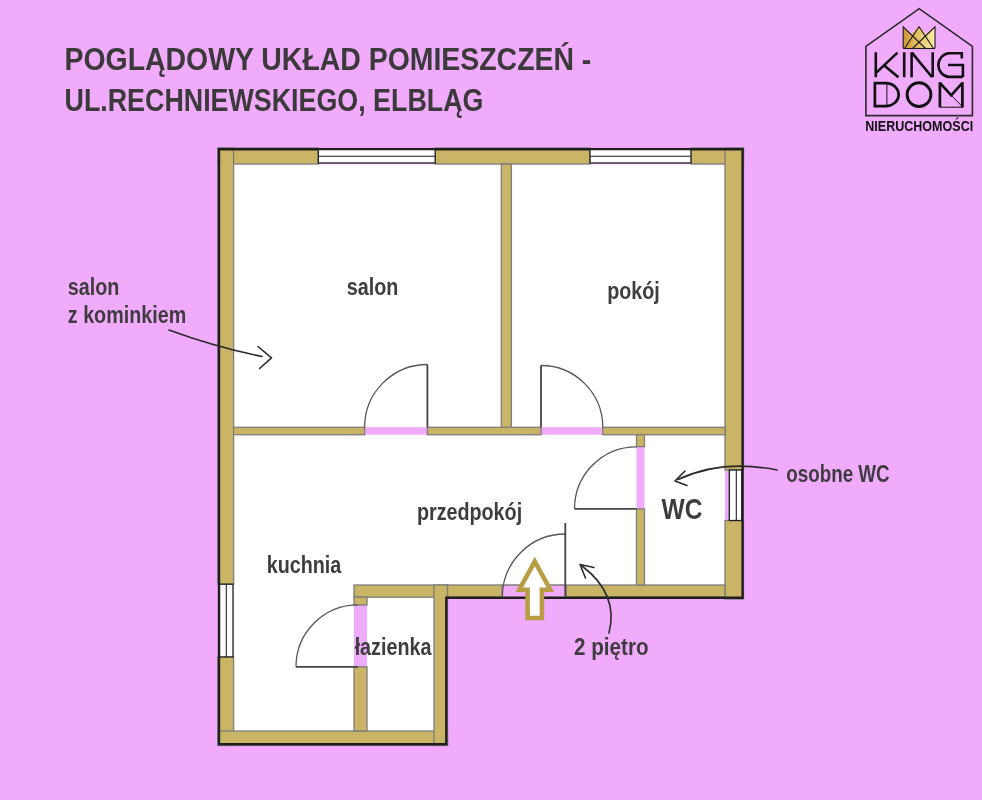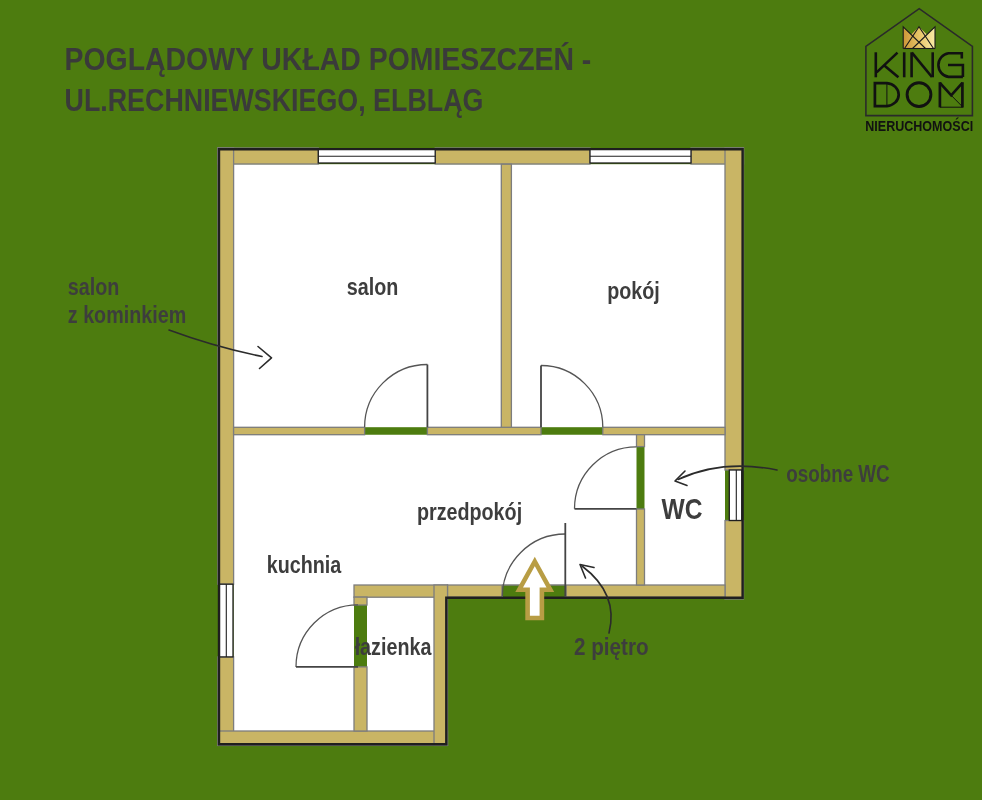--- a/index.html
+++ b/index.html
@@ -1,16 +1,16 @@
 <!DOCTYPE html>
 <html><head>
 <meta charset="utf-8">
 <style>
   html,body{margin:0;padding:0;background:#ffffff;}
-  #page{position:relative;width:982px;height:800px;background:#4d7c0f;overflow:hidden;
+  #page{position:relative;width:982px;height:800px;background:#f0abfc;overflow:hidden;
         font-family:"Liberation Sans", sans-serif;}
   svg text{font-family:"Liberation Sans", sans-serif;}
 </style>
 </head>
 <body>
 <div id="page">
 <svg width="982" height="800" viewBox="0 0 982 800">
 
 <g fill="#3a3a3a" font-weight="bold" font-size="31px">
   <text x="0" y="69.6" transform="translate(64.5,0) scale(0.917,1)">POGLĄDOWY UKŁAD POMIESZCZEŃ -</text>

